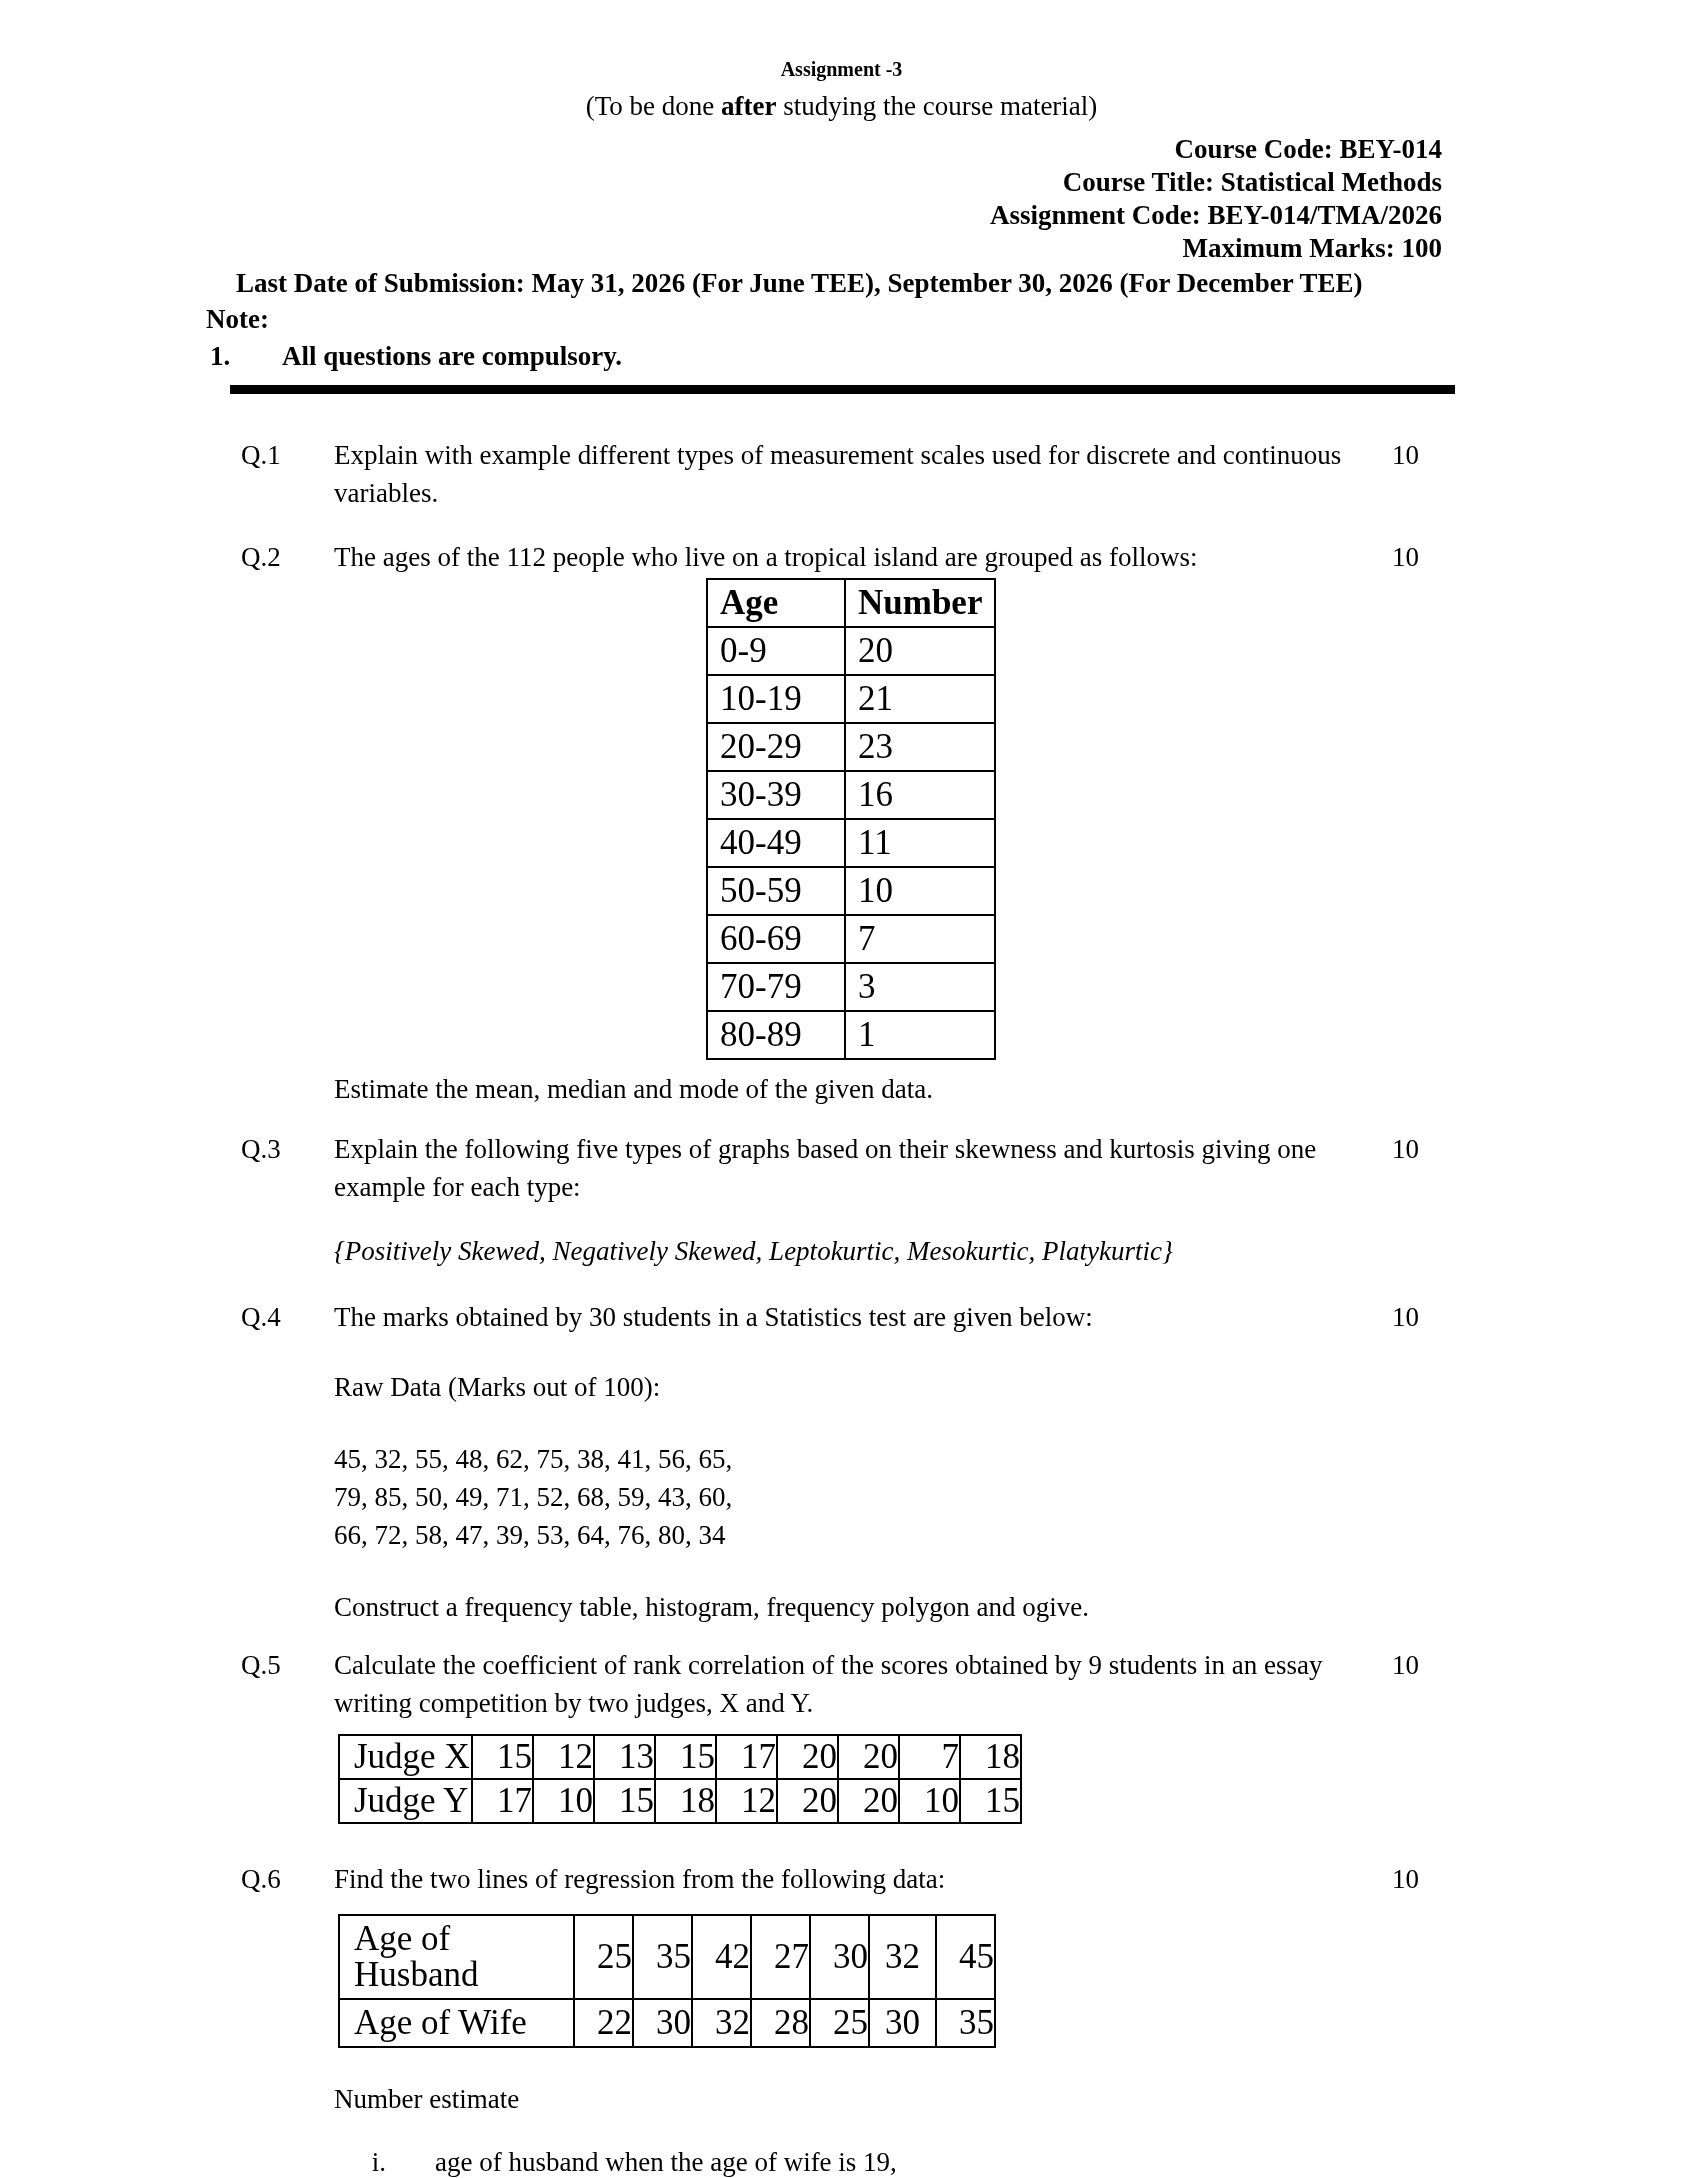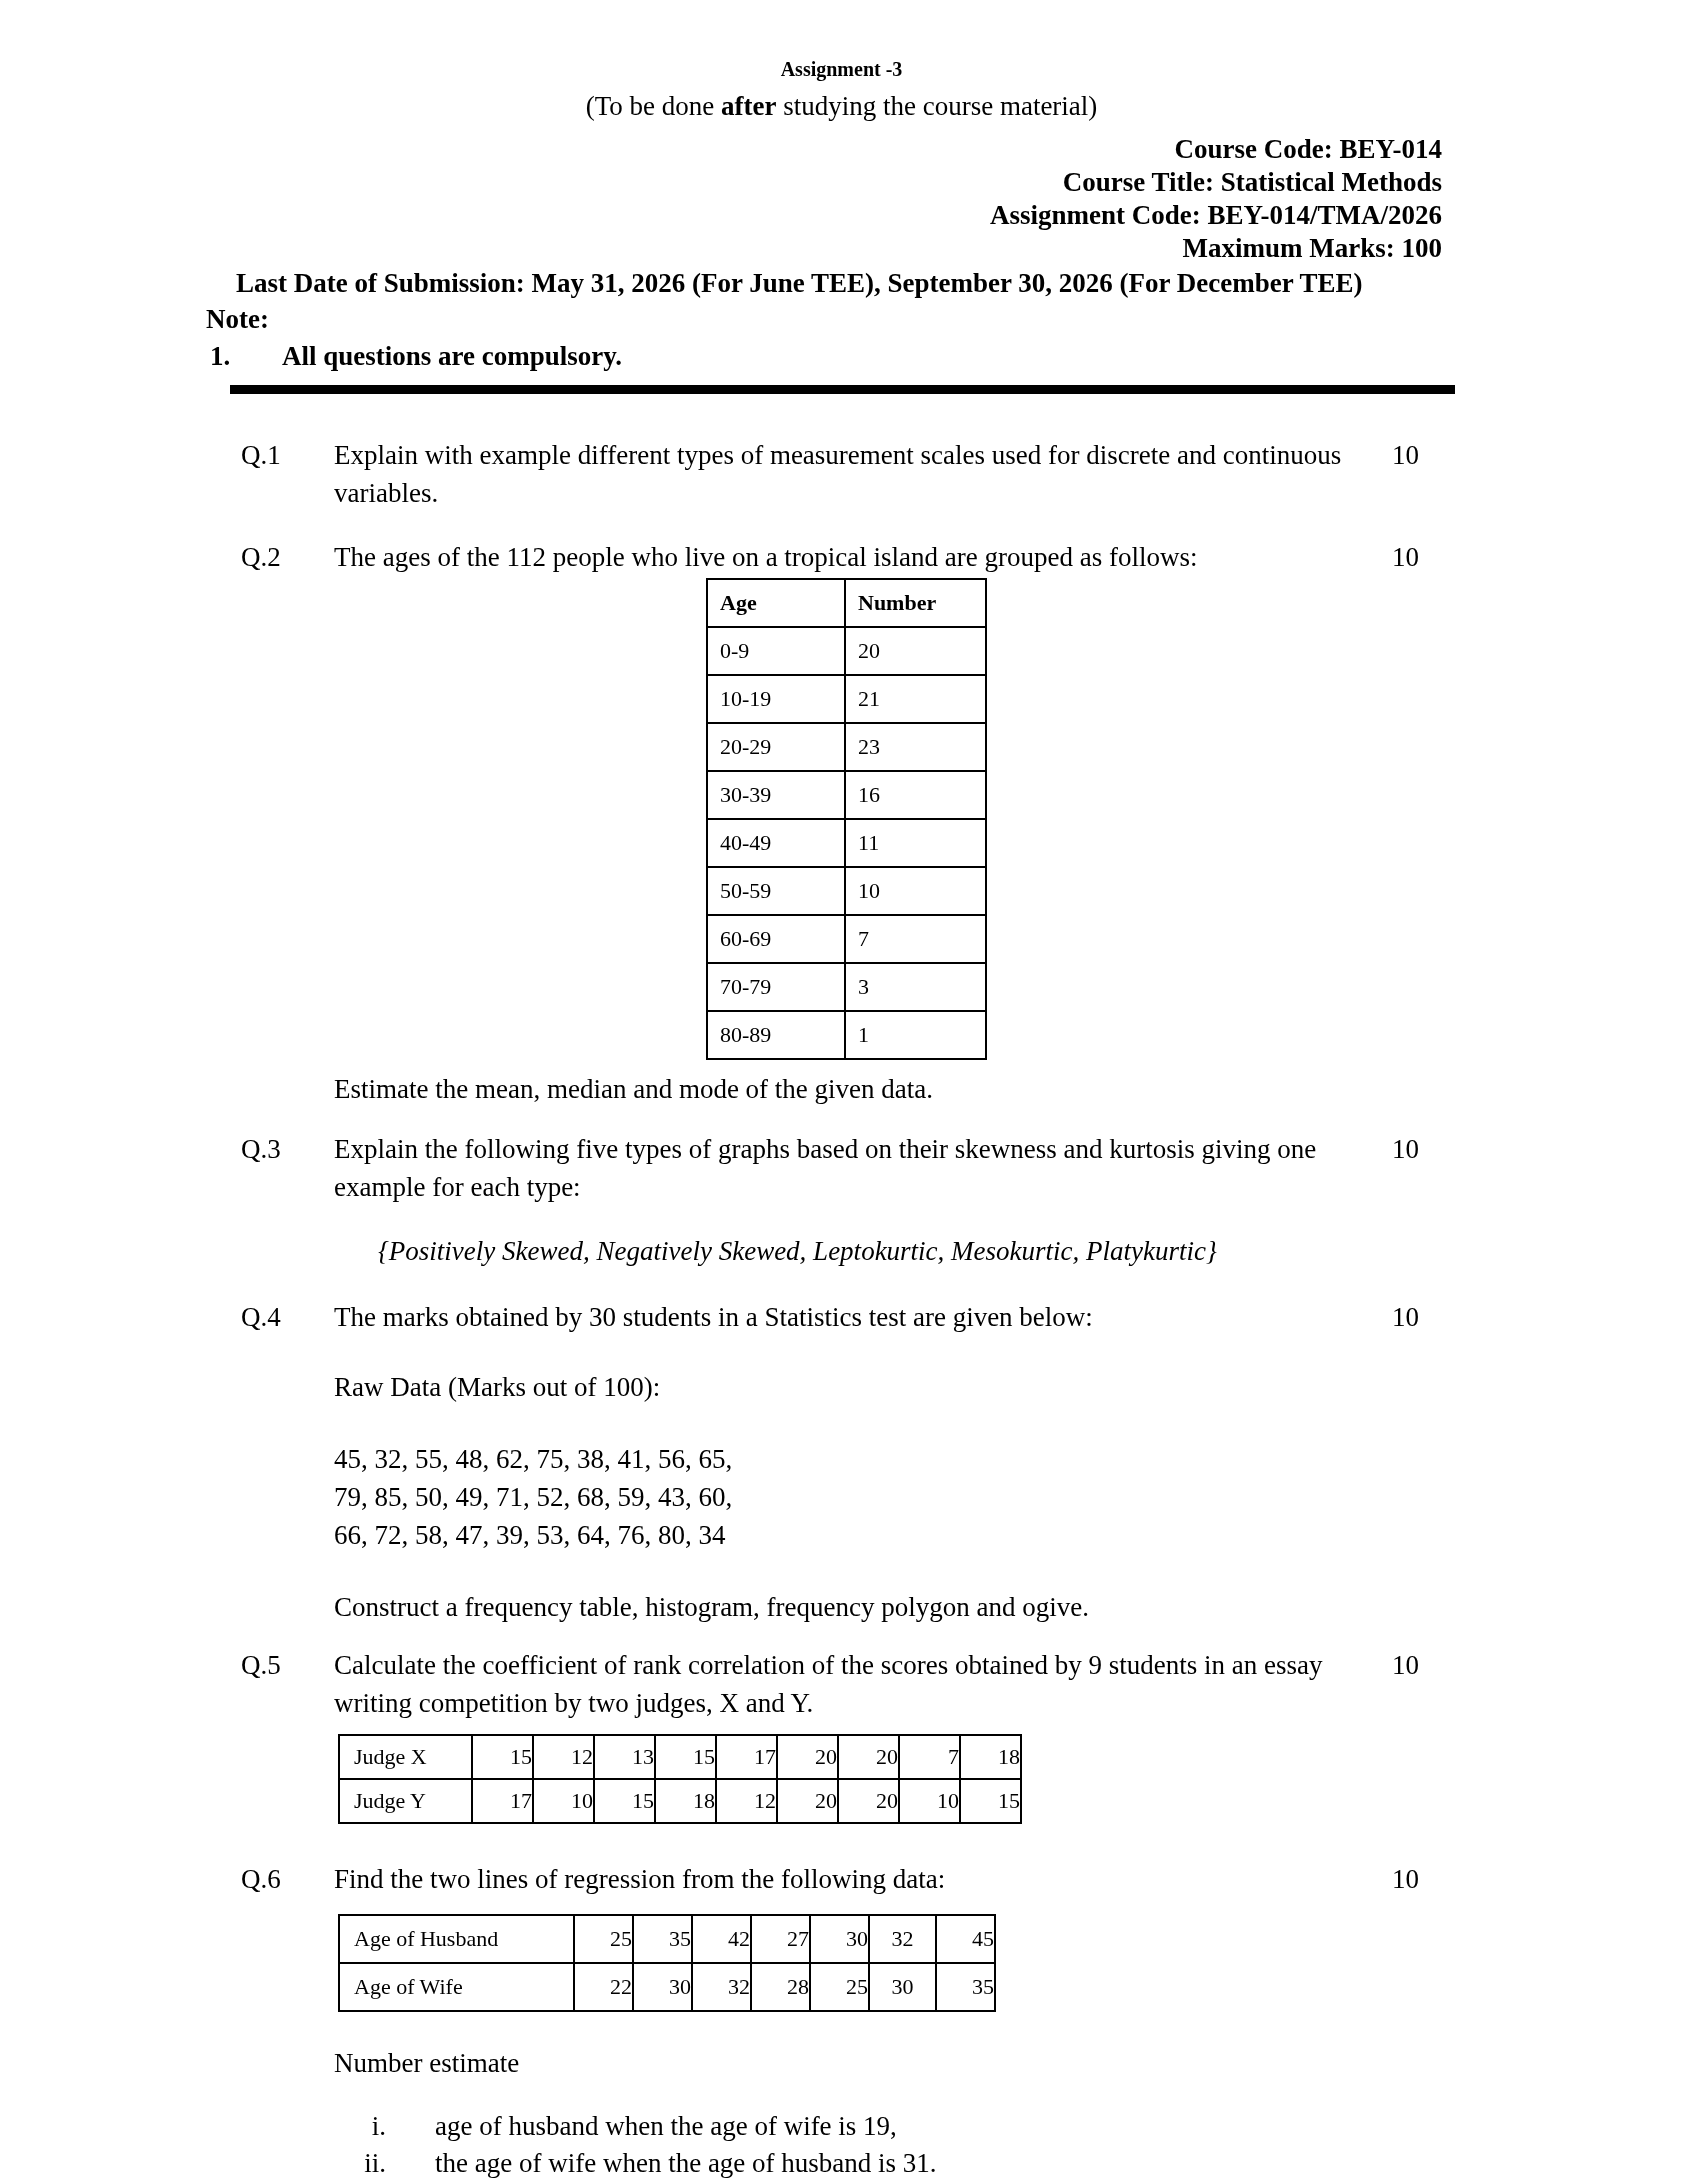--- a/index.html
+++ b/index.html
@@ -30,28 +30,28 @@
   .rule { margin:10px 228px 0 230px; height:9px; background:#000; }
 
   .questions { margin:42px 264px 0 241px; }
   .q { display:flex; align-items:flex-start; }
   .q-id    { flex:none; width:93px; line-height:38px; }
   .q-body  { flex:none; width:1020px; line-height:38px; }
   .q-marks { flex:none; margin-left:auto; text-align:right; line-height:38px; }
   .q1 { margin-top:0; } .q2 { margin-top:26px; } .q3 { margin-top:22px; }
   .q4 { margin-top:28px; } .q5 { margin-top:20px; } .q6 { margin-top:36px; }
 
-  .italic-line { margin-top:26px; font-style:italic;margin-left:44px; }
+  .italic-line { margin-top:26px; font-style:italic; }
   .raw-label { margin-top:32px; }
   .raw-lines { margin-top:34px; }
   .construct-line { margin-top:34px; }
   .hence-line { margin-top:32px; }
 
   table { border-collapse:collapse; }
-  td, th { border:2px solid #000; font-size:22px; line-height:36px; }
+  td, th { border:2px solid #000; font-size:35px; line-height:36px; }
 
   .t-ages { margin:2px 0 0 372px; }
   .t-ages th { font-weight:bold; text-align:left; padding:5px 12px 5px 12px; }
   .t-ages td { font-weight:normal; text-align:left; padding:5px 12px 5px 12px; }
   .t-ages .c1 { width:112px; }
   .t-ages .c2 { width:115px; }
 
   .t-judges { margin:12px 0 0 4px; }
   .t-judges td { padding:3px 0; }
   .t-judges .lbl { width:117px; text-align:left; padding-left:14px; }

